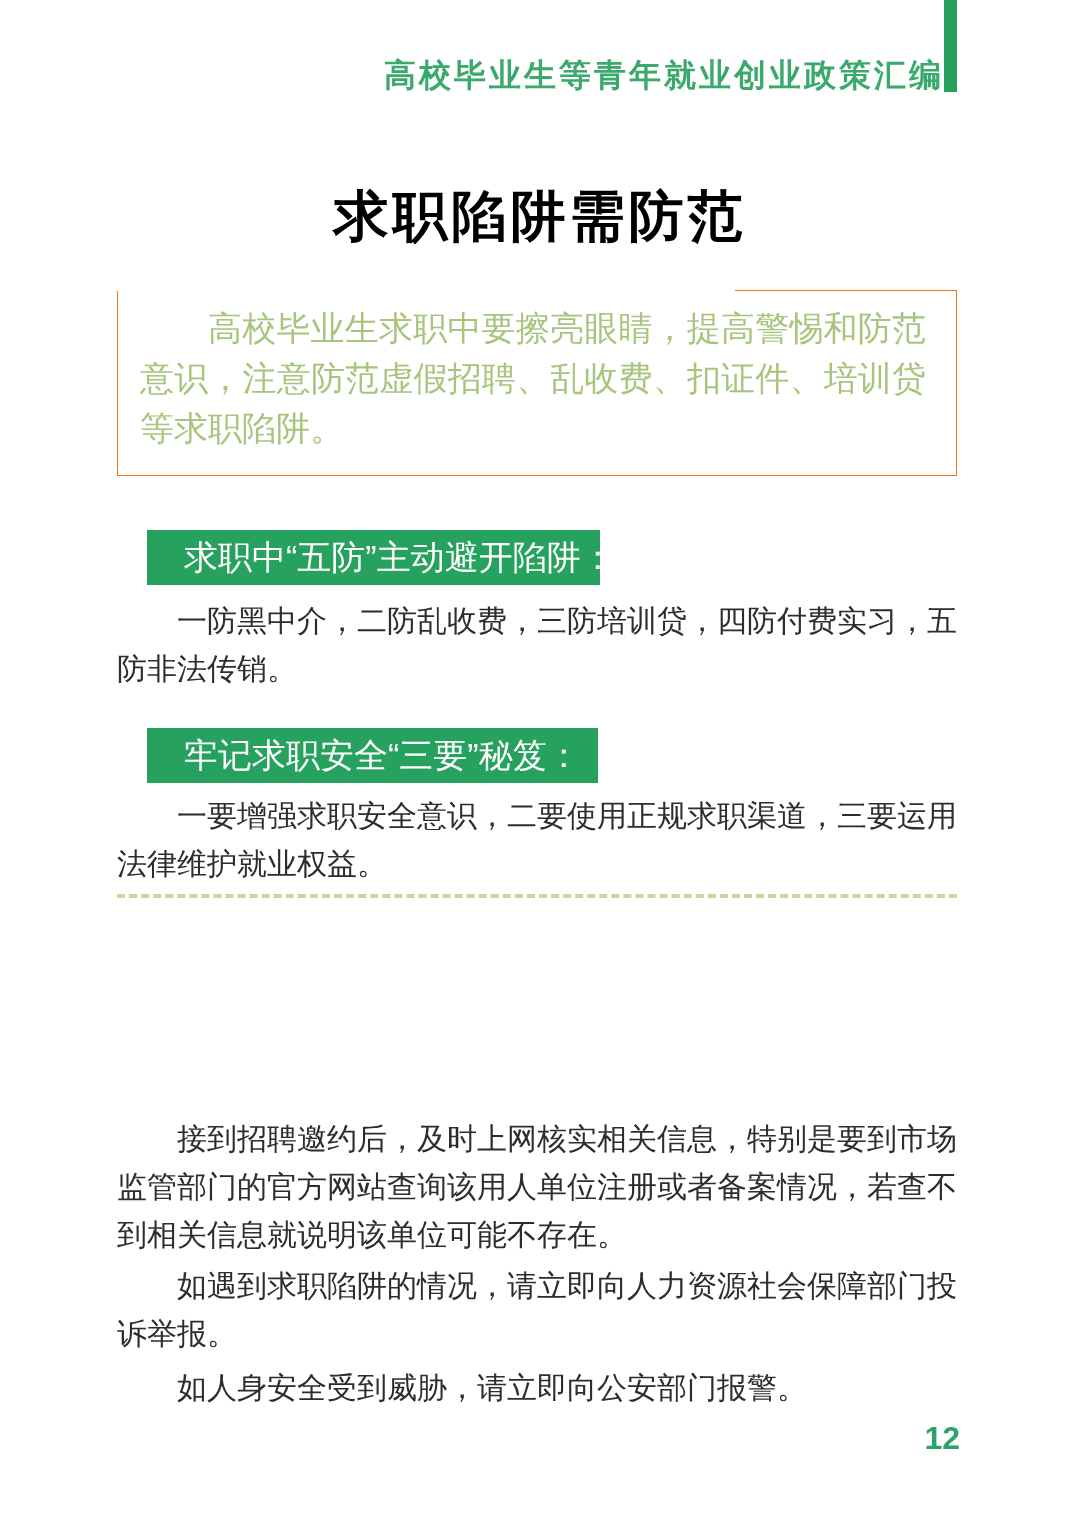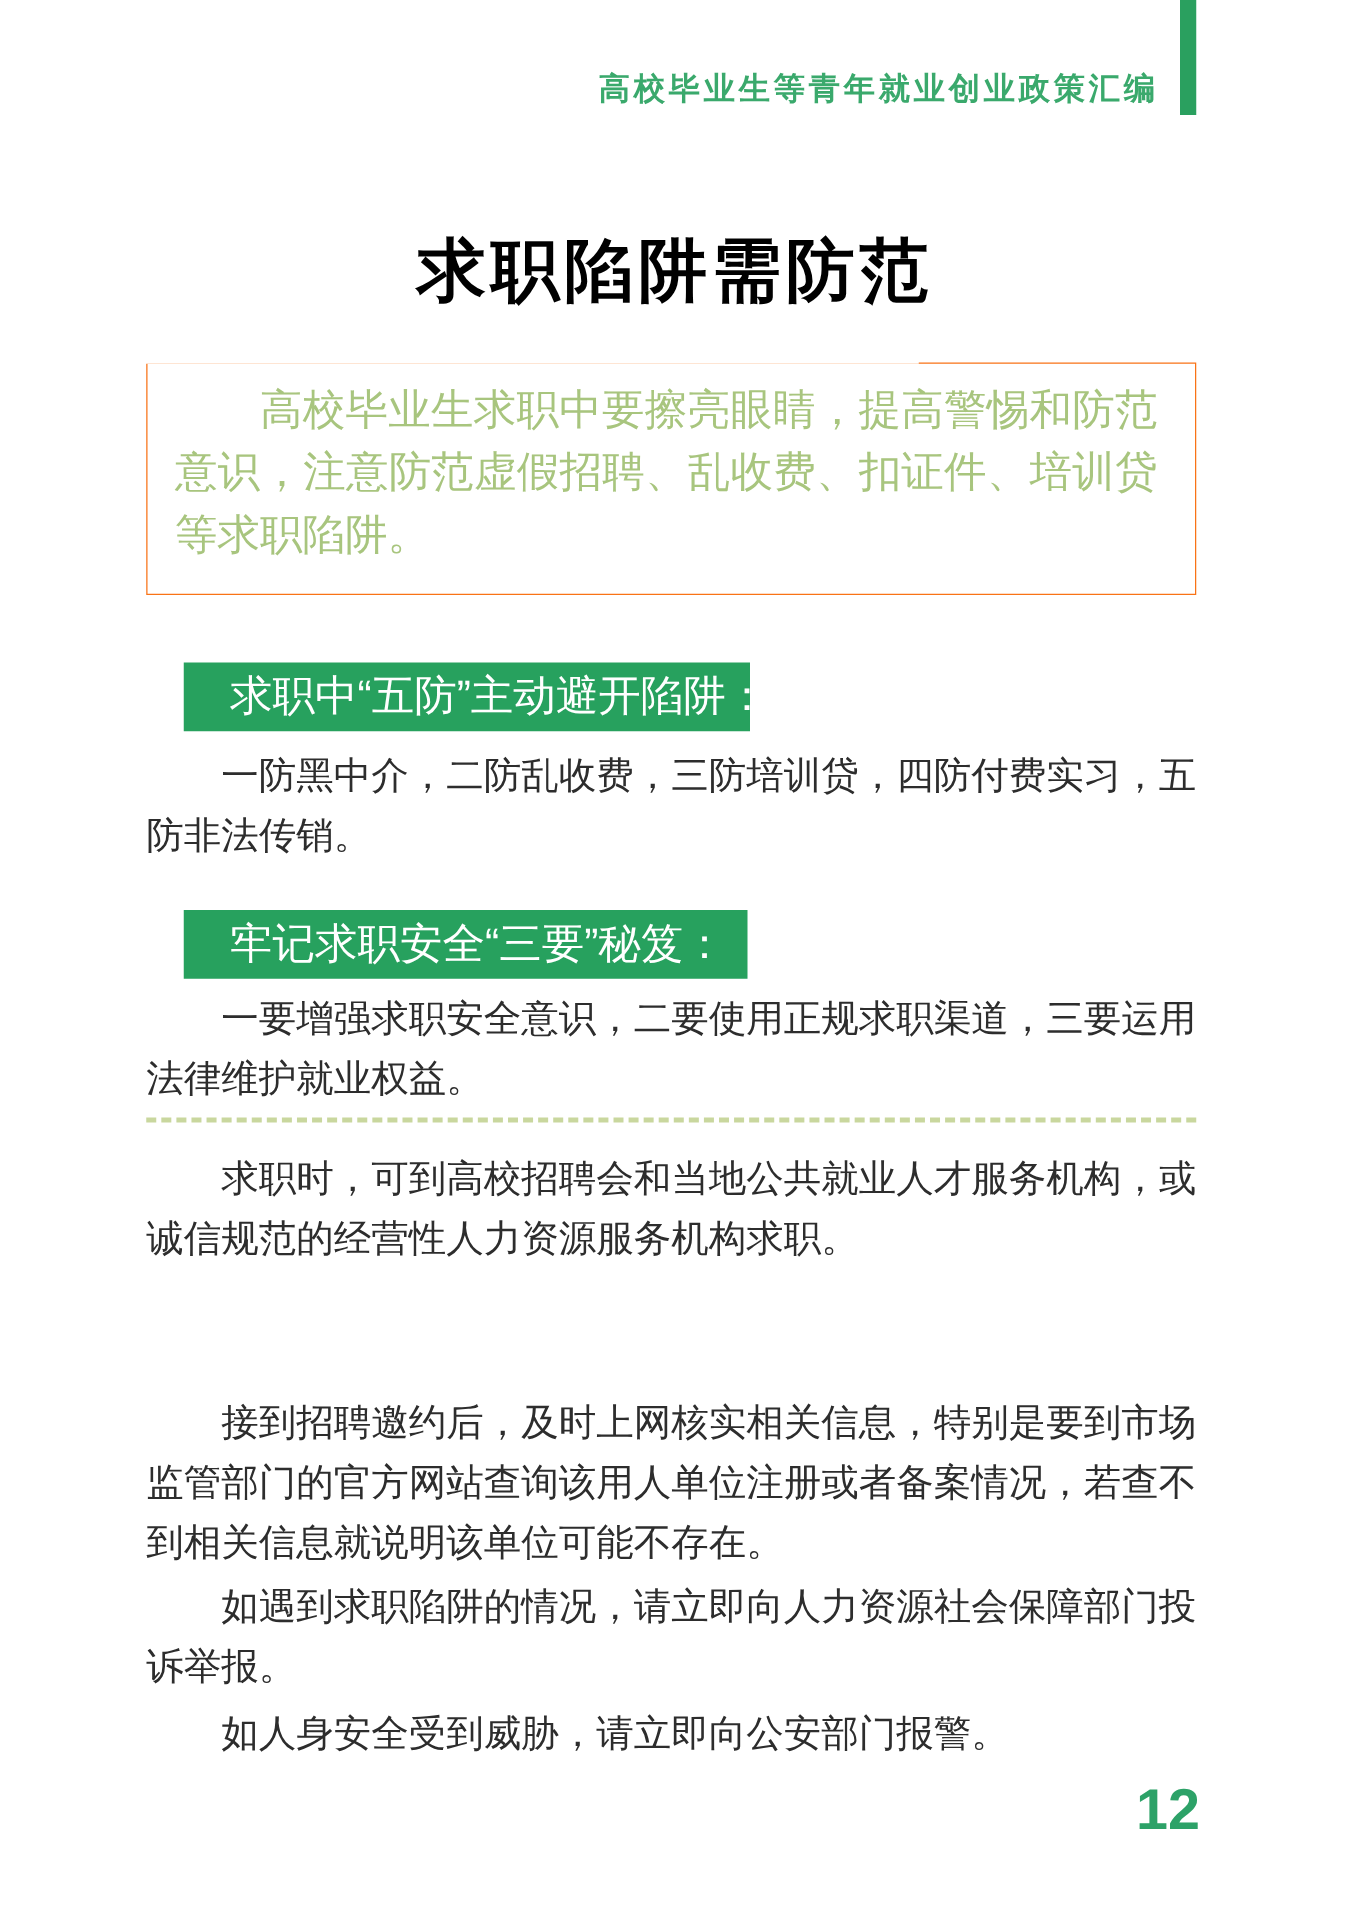--- a/index.html
+++ b/index.html
@@ -12,22 +12,22 @@
     overflow:hidden;
   }
   
   .top-bar {
     position:absolute; top:0; right:123px;
     width:13px; height:92px;
     background:#2aa05f;
   }
   
   .header-title {
-    position:absolute; top:54px; right:153px;
-    font-size:25px; font-weight:bold;
+    position:absolute; top:54px; right:136px;
+    font-size:32px; font-weight:bold;
     color:#3aa96c; letter-spacing:3px;
     white-space:nowrap;
   }
   
   .page-title {
     position:absolute; top:180px; left:0; width:100%;
     text-align:center;
     font-size:55px; font-weight:bold;
     color:#000000; letter-spacing:4px;
   }
@@ -75,21 +75,21 @@
   .para-6 { top:1262px; }
   .para-7 { top:1364px; }
   
   .dashed-divider {
     position:absolute; top:894px; left:117px; width:840px;
     border-top:4px dashed #c9d79e;
   }
   
   .page-number {
     position:absolute; top:1420px; right:120px;
-    font-size:46px; font-weight:bold;
+    font-size:32px; font-weight:bold;
     color:#2da268;
   }
 </style>
 </head>
 <body>
 
 <div class="page">
 
   <div class="top-bar"></div>
 
@@ -104,20 +104,19 @@
   <div class="banner banner-1">求职中“五防”主动避开陷阱：</div>
 
   <p class="para para-1">一防黑中介，二防乱收费，三防培训贷，四防付费实习，五防非法传销。</p>
 
   <div class="banner banner-2">牢记求职安全“三要”秘笈：</div>
 
   <p class="para para-2">一要增强求职安全意识，二要使用正规求职渠道，三要运用法律维护就业权益。</p>
 
   <div class="dashed-divider"></div>
 
-  <p class="para para-3">求职时，可到高校招聘会和当地公共就业人才服务机构，或诚信规范的经营性人力资源服务机构求职。</p>
   <p class="para para-5">接到招聘邀约后，及时上网核实相关信息，特别是要到市场监管部门的官方网站查询该用人单位注册或者备案情况，若查不到相关信息就说明该单位可能不存在。</p>
   <p class="para para-6">如遇到求职陷阱的情况，请立即向人力资源社会保障部门投诉举报。</p>
   <p class="para para-7">如人身安全受到威胁，请立即向公安部门报警。</p>
 
   <div class="page-number">12</div>
 
 </div>
 
 </body></html>

